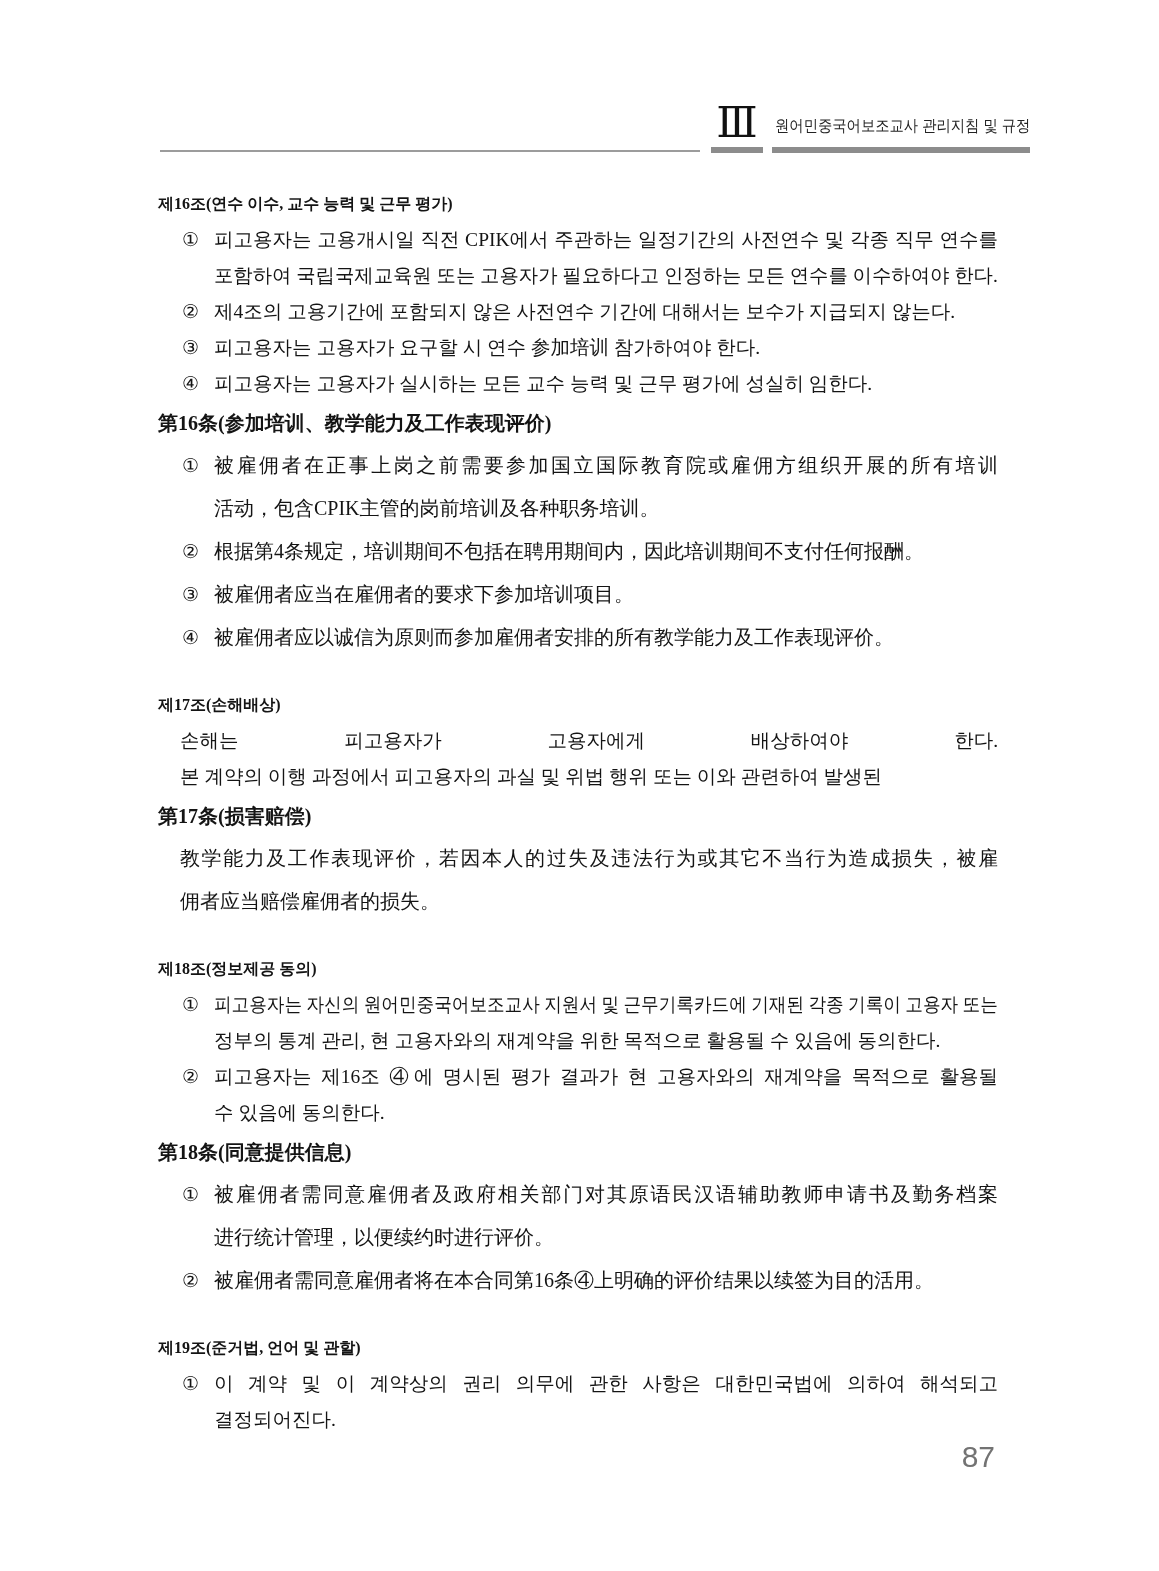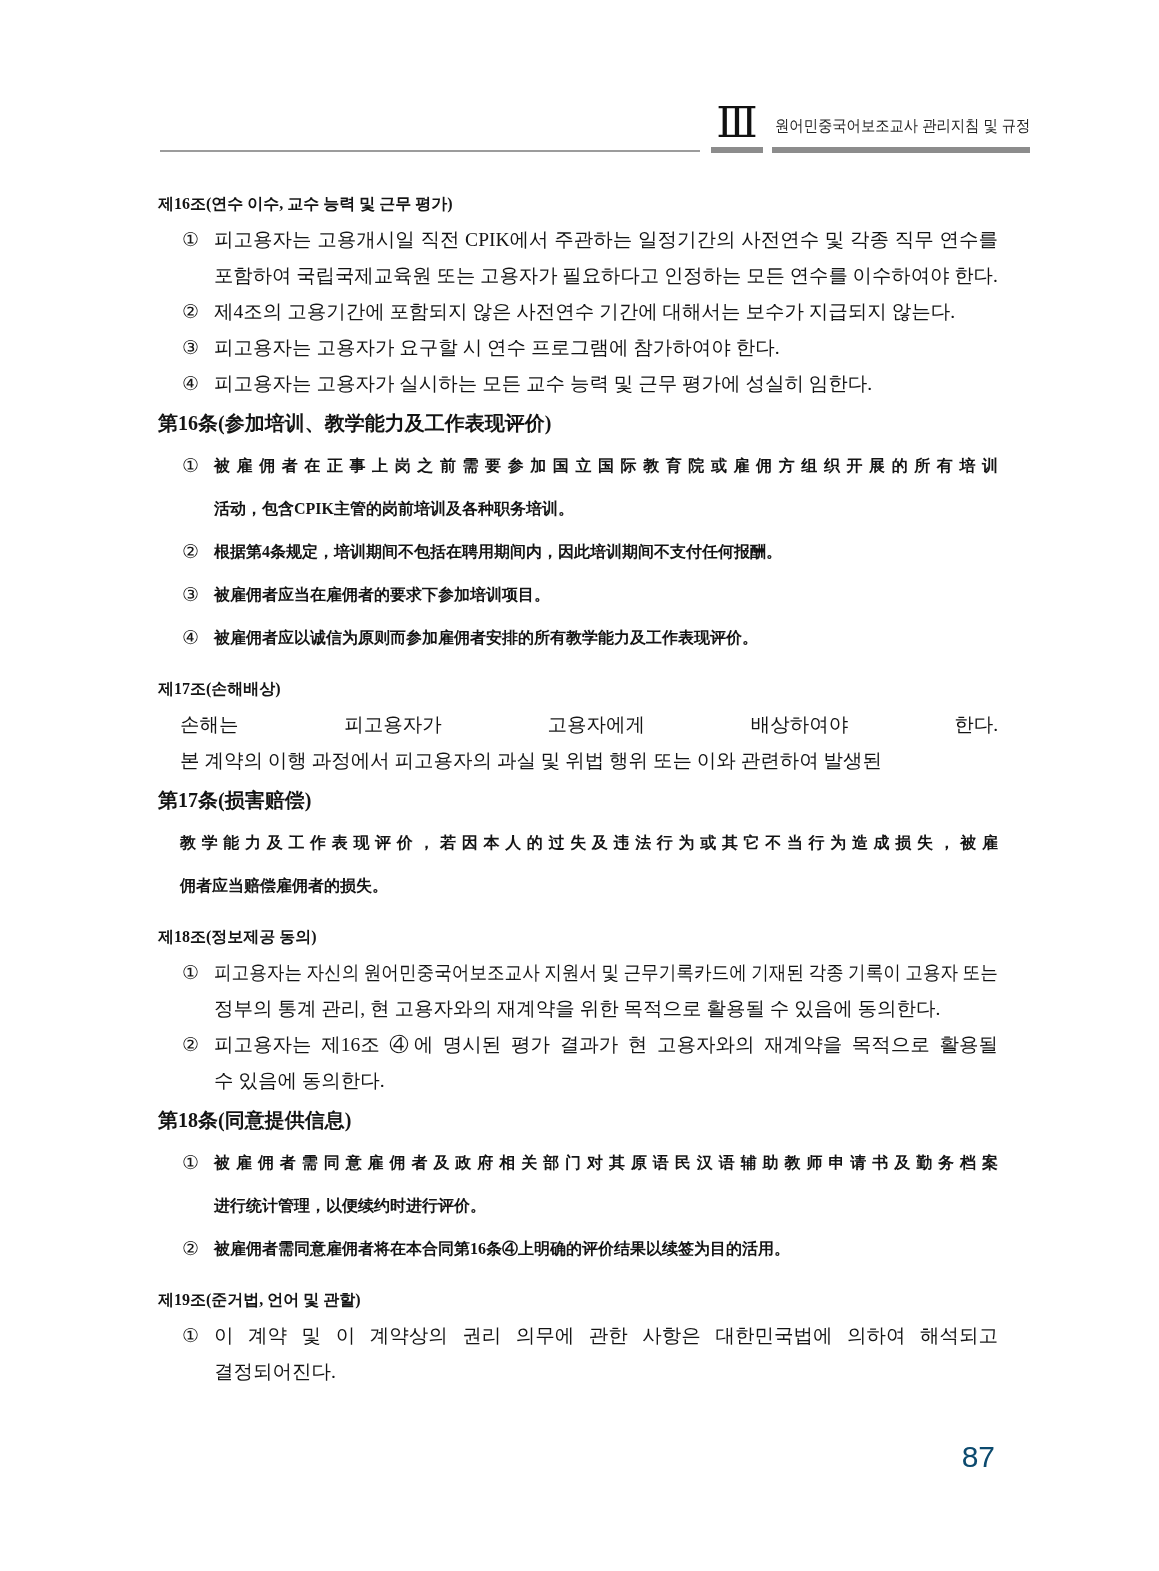--- a/index.html
+++ b/index.html
@@ -34,45 +34,45 @@
     font-size:16px; font-weight:500; color:#222;
     white-space:nowrap; overflow:visible;
   }
   .hdr-rule-long {
     position:absolute; left:772px; top:147px;
     width:258px; height:6px; background:#8c8c8c;
   }
 
   
   .content { position:absolute; left:158px; top:186px; width:840px; }
-  .section + .section { margin-top:12px; }
+  .section + .section { margin-top:28px; }
 
   .heading { font-weight:bold; white-space:nowrap; }
   .heading.ko { font-size:16px; line-height:36px; }
   .heading.zh { font-size:20px; line-height:42px;font-family:Liberation Serif, serif; }
 
   .item { display:flex; padding-left:24px; }
   .marker { flex:none; width:26px; margin-right:6px; font-size:19px; }
   .ko .marker { line-height:36px; }
   .zh .marker { line-height:43px; }
   .lines { flex:1 1 auto; min-width:0; }
 
   .para { padding-left:22px; }
 
   .line { white-space:nowrap; text-align:justify; }
   .ko .line { font-size:19.5px; line-height:36px; }
-  .zh .line { font-size:16px;  line-height:43px;font-weight:bold; }
+  .zh .line { font-size:20px;  line-height:43px; }
   .lines .line:not(:last-child),
   .para  .line:not(:last-child) { text-align-last:justify; }
 
   
   .page-number {
     position:absolute; right:164px; top:1440px;
     font-family:"Liberation Sans","DejaVu Sans",sans-serif;
-    font-size:30px; color:#0c4a6e;text-align:center;
+    font-size:30px; color:#737373;text-align:center;
   }
 </style>
 </head>
 <body>
 
 <div class="page">
 
   <header>
     <div class="hdr-rule-thin"></div>
     <div class="chapter-num">Ⅲ</div>
@@ -93,21 +93,21 @@
         </div>
         <div class="item ko">
           <span class="marker">②</span>
           <div class="lines">
             <div class="line">제4조의 고용기간에 포함되지 않은 사전연수 기간에 대해서는 보수가 지급되지 않는다.</div>
           </div>
         </div>
         <div class="item ko">
           <span class="marker">③</span>
           <div class="lines">
-            <div class="line">피고용자는 고용자가 요구할 시 연수 프로그램에 참가하여야 한다.</div>
+            <div class="line">피고용자는 고용자가 요구할 시 연수 参加培训 참가하여야 한다.</div>
           </div>
         </div>
         <div class="item ko">
           <span class="marker">④</span>
           <div class="lines">
             <div class="line">피고용자는 고용자가 실시하는 모든 교수 능력 및 근무 평가에 성실히 임한다.</div>
           </div>
         </div>
         <div class="heading zh">第16条(参加培训、教学能力及工作表现评价)</div>
         <div class="item zh">

